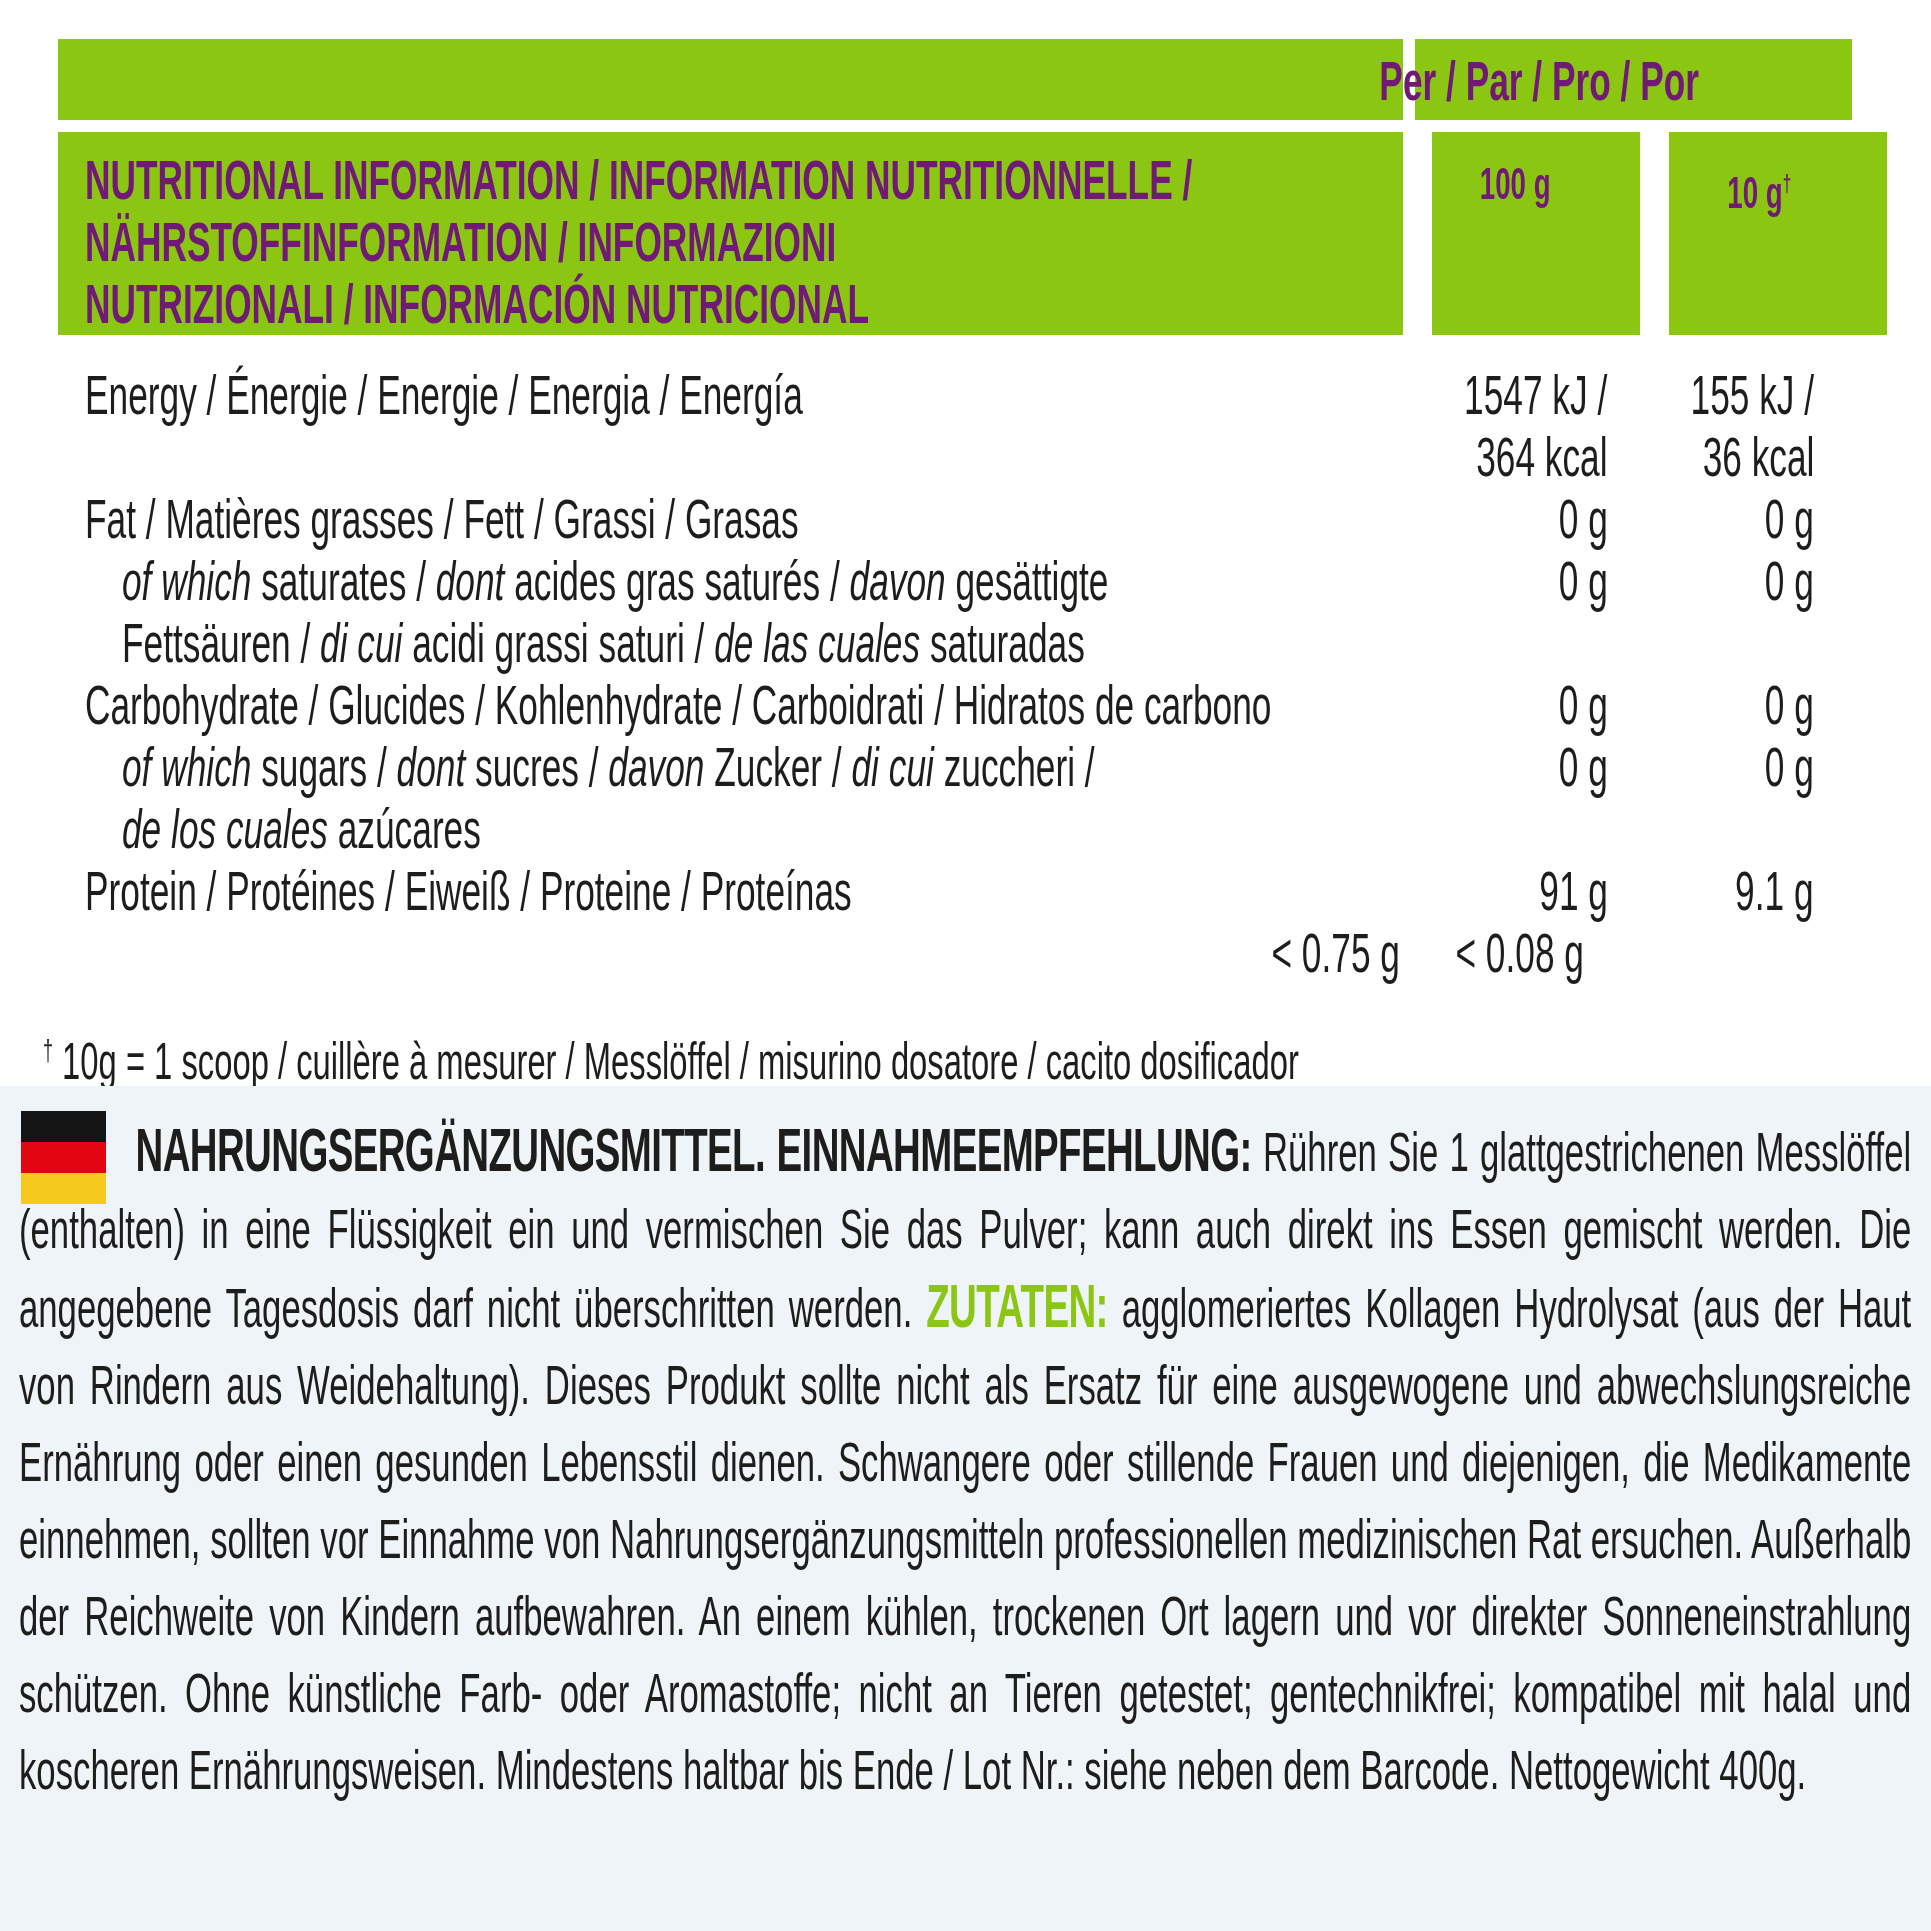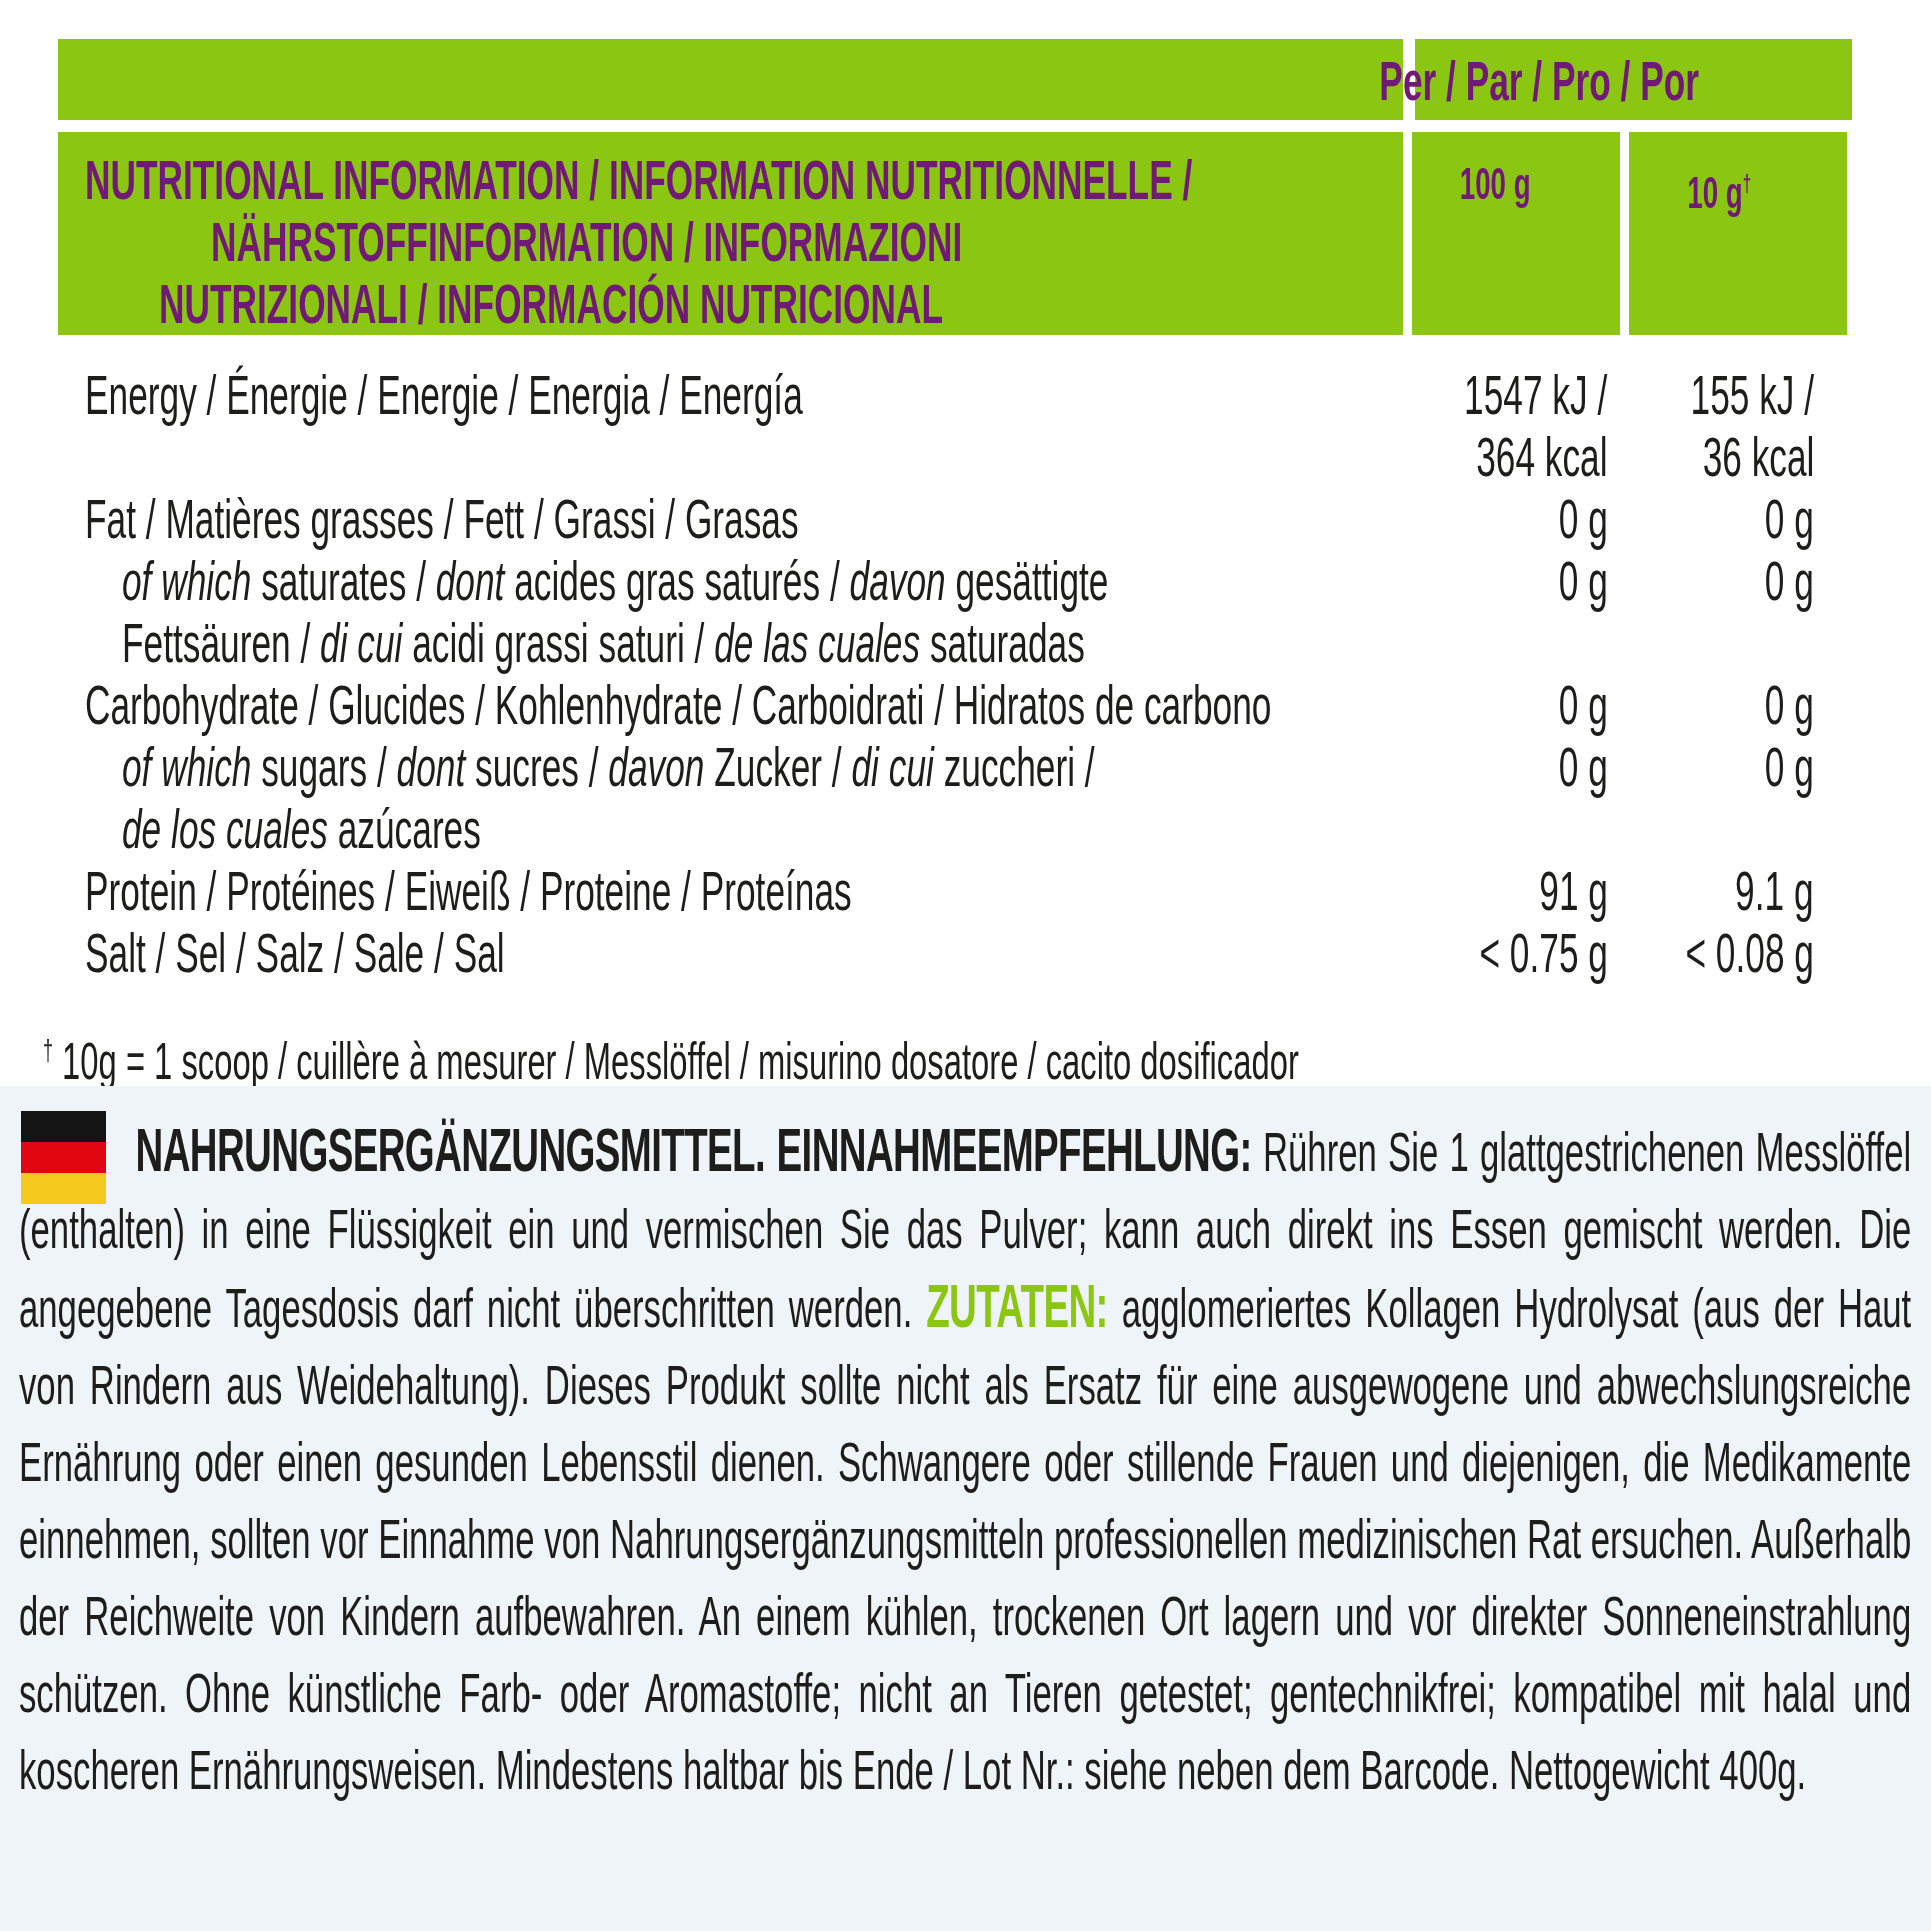--- a/index.html
+++ b/index.html
@@ -3,21 +3,21 @@
 <meta charset="utf-8">
 <style>
   html,body { margin:0; padding:0; background:#ffffff; }
   .sheet {
     position:relative; width:1931px; height:1931px; overflow:hidden;
     background:#ffffff; font-family:"Liberation Sans", sans-serif;
     color:var(--text,#1D1D1B);
   }
   
   .hdr-row1 { margin:39px 79px 0 58px; display:grid; grid-template-columns:1345px 437px; column-gap:11.6px; height:81px; }
-  .hdr-row2 { margin:11.6px 79px 0 58px; display:grid; grid-template-columns:1345px 208px 218px; column-gap:9px; height:197px;text-align:right; }
+  .hdr-row2 { margin:11.6px 79px 0 58px; display:grid; grid-template-columns:1345px 208px 218px; column-gap:29px; height:197px; }
   .cell-green { background:var(--green,#8BC612); position:relative; color:#701a75; font-weight:700; }
   .cell-title { padding:17.4px 0 0 27px; font-size:56px; }
   .cell-title .tline { height:62px; line-height:62px; white-space:nowrap; }
   .cond { display:inline-block; transform:scaleX(0.63); transform-origin:0 50%; white-space:nowrap; }
   .cond.c { position:absolute; left:50%; white-space:nowrap; transform:translateX(-50%) scaleX(0.63); }
   .cell-period .cond.c { top:50%; transform:translate(-50%,-50%) scaleX(0.63); font-size:56px; }
   .cell-col { font-size:44px; }
   .cell-col .cond.c { top:21px; line-height:62px; }
   sup { font-size:55%; vertical-align:super; }
   
@@ -168,23 +168,20 @@
             <span class="cond">91 g</span>
           </div>
         </div>
         <div class="tval v2">
           <div class="tline">
             <span class="cond">9.1 g</span>
           </div>
         </div>
       </div>
       <div class="trow">
-        <div class="tlabel">
-          <div class="tline"><span class="cond"><span>Salt / Sel / Salz / Sale / Sal</span></span></div>
-        </div>
         <div class="tval v1">
           <div class="tline">
             <span class="cond">&lt; 0.75 g</span>
           </div>
         </div>
         <div class="tval v2">
           <div class="tline">
             <span class="cond">&lt; 0.08 g</span>
           </div>
         </div>

